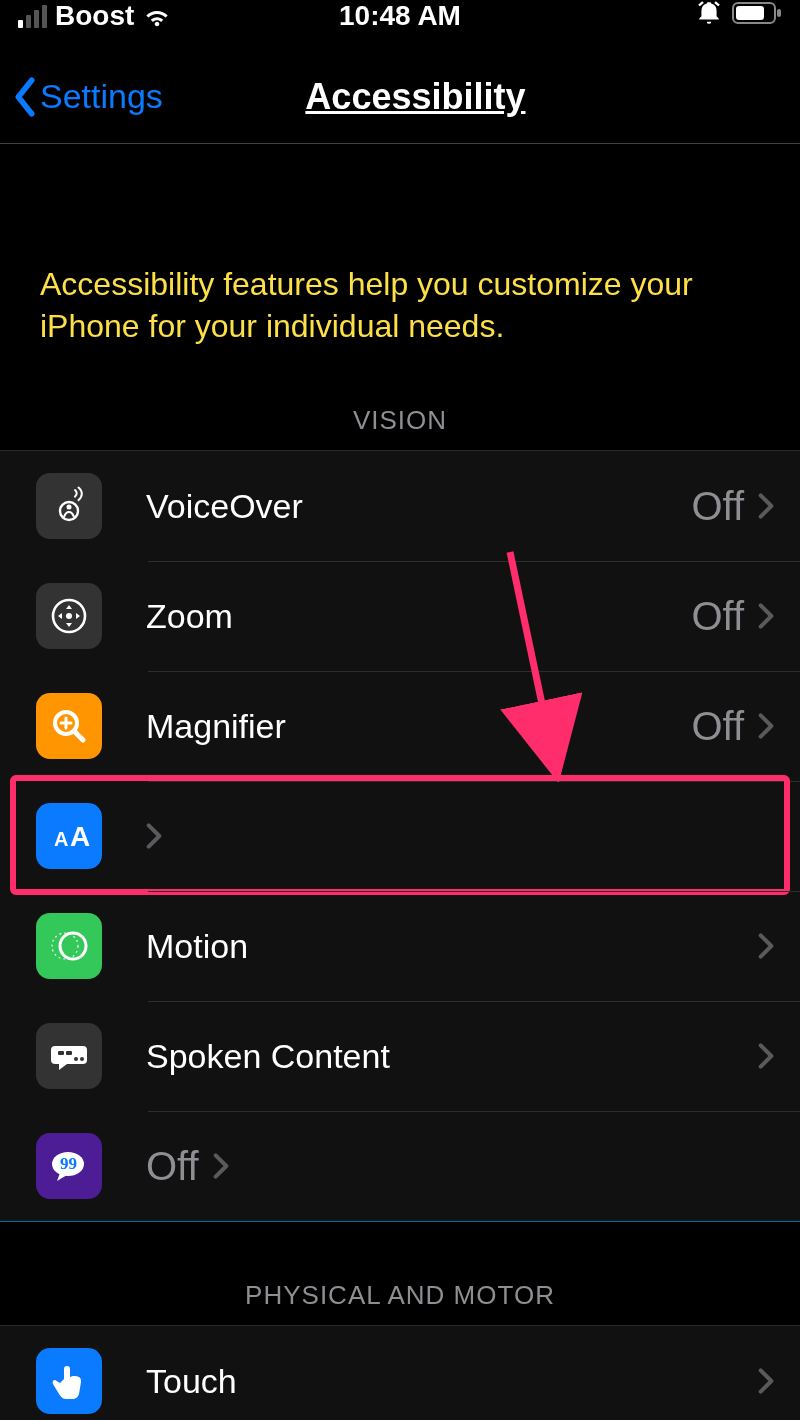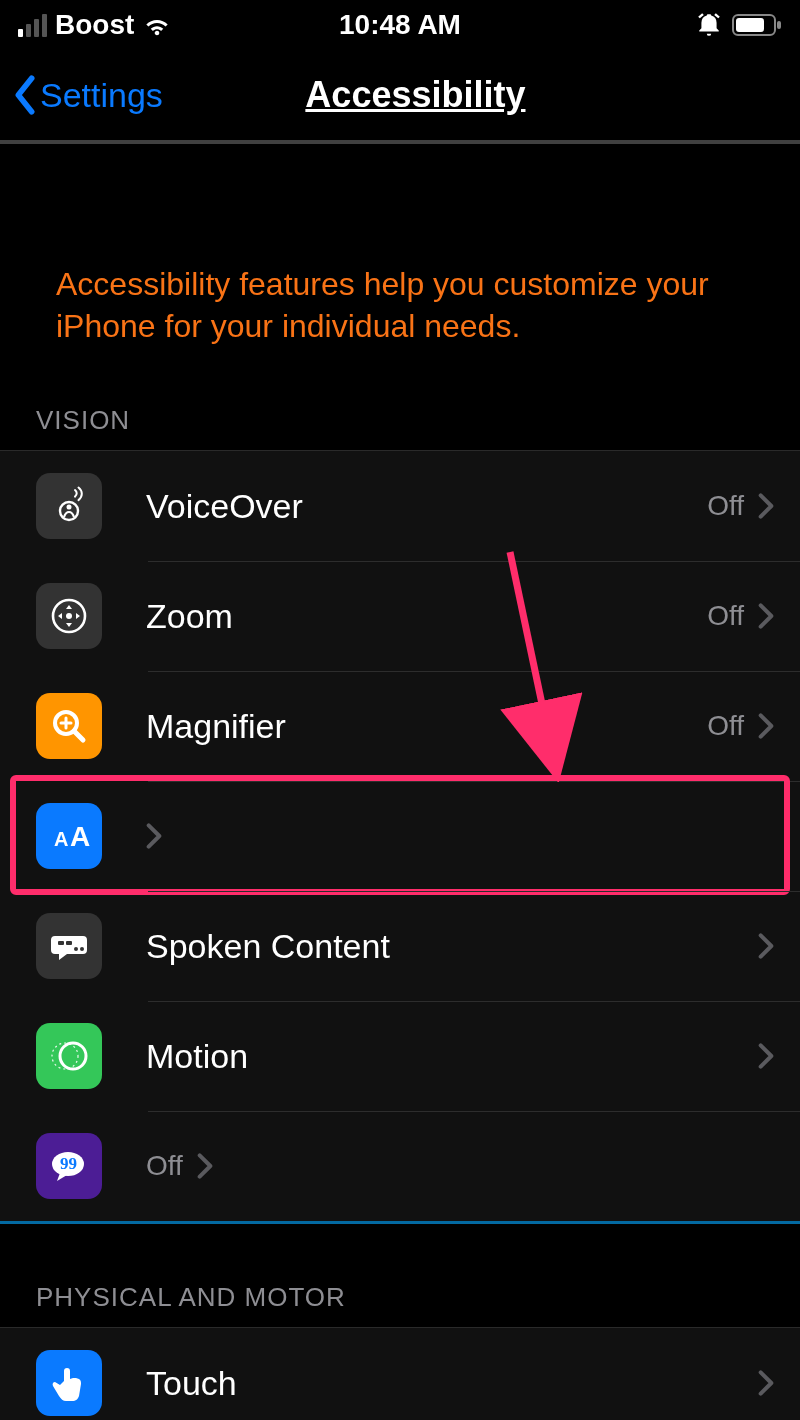--- a/index.html
+++ b/index.html
@@ -8,59 +8,60 @@
     height: 1420px;
     background: #000;
     font-family: -apple-system, "Helvetica Neue", Arial, sans-serif;
     color: #fff;
     overflow: hidden;
     position: relative;
   }
   .status-bar {
     height: 50px;
     display: flex;
-    align-items: center;
+    align-items: flex-start;
     padding: 0 18px;
     font-size: 28px;
     font-weight: 600;
   }
   .status-left { display:flex; align-items:center; gap:8px; flex:1; }
   .status-center { flex:1; text-align:center; }
   .status-right { flex:1; display:flex; justify-content:flex-end; align-items:center; gap:10px; }
   .signal-bars { display:flex; gap:3px; align-items:flex-end; }
   .signal-bars span { width:5px; background:#555; border-radius:1px; }
   .signal-bars span.on { background:#fff; }
   .wifi-icon, .alarm-icon { display:inline-flex; }
   .battery { display:flex; align-items:center; }
   .nav-bar {
     height: 94px;
     display:flex;
     align-items:center;
     padding: 0 12px;
-    border-bottom: 4px solid #404040;
+    border-bottom: 1px solid #404040;
   }
   .back-btn { display:flex; align-items:center; color:#0a7aff; font-size:34px; gap:2px; }
   .nav-title { flex:1; text-align:center; font-size:36px; font-weight:700; margin-left:-120px;text-decoration:underline; }
   .content { }
   .intro {
-    padding: 120px 36px 0 56px;
-    color:#f97316;
+    padding: 120px 36px 0 40px;
+    color:#fde047;
     font-size: 32px;
     line-height: 1.3;
   }
   .section-header {
     color:#8e8e93;
     font-size:26px;
     letter-spacing:1px;
     padding: 58px 36px 14px 36px;
+    text-align: center;
   }
   .list {
     background:#111;
     border-top:1px solid #2a2a2a;
-    border-bottom:3px solid #0369a1;
+    border-bottom:1px solid #0369a1;
   }
   .row {
     display:flex;
     align-items:center;
     height:110px;
     padding: 0 26px 0 36px;
     position:relative;
   }
   .row + .row::before {
     content:"";
@@ -70,21 +71,21 @@
     background:#2d2d2d;
   }
   .icon-box {
     width:66px; height:66px;
     border-radius:14px;
     display:flex; align-items:center; justify-content:center;
     flex-shrink:0;
     margin-right:44px;
   }
   .row-label { font-size:34px; flex:1; }
-  .row-value { font-size:28px; color:#8e8e93; margin-right:14px; }
+  .row-value { font-size:40px; color:#8e8e93; margin-right:14px; }
   .chevron { color:#5a5a5e; }
   .highlight-box {
     position:absolute;
     border:6px solid #ff2d6b;
     border-radius:6px;
     left:10px; right:10px;
     top:-6px; bottom:-4px;
     pointer-events:none;
   }
   .arrow-annot {
@@ -200,43 +201,43 @@
             <text x="26" y="30" font-family="Arial" font-weight="700" font-size="28" fill="#fff">A</text>
           </svg>
       </div>
       <svg class="chevron" width="16" height="28" viewBox="0 0 12 20">
           <path fill="none" stroke="#5a5a5e" stroke-width="3" stroke-linecap="round" stroke-linejoin="round" d="M2 2l8 8-8 8"></path>
         </svg>
       <div class="highlight-box"></div>
     </div>
 
     <div class="row">
+      <div class="icon-box" style="background:#34c759">
+        <svg width="46" height="46" viewBox="0 0 46 46">
+            <circle cx="27" cy="23" r="13" fill="none" stroke="#fff" stroke-width="3"></circle>
+            <circle cx="19" cy="23" r="13" fill="none" stroke="#fff" stroke-width="1.2" stroke-dasharray="2,3" opacity="0.9"></circle>
+          </svg>
+      </div>
+      <div class="row-label">Motion</div>
+      <svg class="chevron" width="16" height="28" viewBox="0 0 12 20">
+          <path fill="none" stroke="#5a5a5e" stroke-width="3" stroke-linecap="round" stroke-linejoin="round" d="M2 2l8 8-8 8"></path>
+        </svg>
+    </div>
+
+    <div class="row">
       <div class="icon-box" style="background:#333">
         <svg width="44" height="44" viewBox="0 0 44 44">
             <path d="M8 12h28a4 4 0 0 1 4 4v10a4 4 0 0 1-4 4H20l-8 6v-6H8a4 4 0 0 1-4-4V16a4 4 0 0 1 4-4z" fill="#fff"></path>
             <rect x="11" y="17" width="6" height="4" rx="1" fill="#333"></rect>
             <rect x="19" y="17" width="6" height="4" rx="1" fill="#333"></rect>
             <circle cx="29" cy="25" r="2" fill="#333"></circle>
             <circle cx="35" cy="25" r="2" fill="#333"></circle>
           </svg>
       </div>
       <div class="row-label">Spoken Content</div>
-      <svg class="chevron" width="16" height="28" viewBox="0 0 12 20">
-          <path fill="none" stroke="#5a5a5e" stroke-width="3" stroke-linecap="round" stroke-linejoin="round" d="M2 2l8 8-8 8"></path>
-        </svg>
-    </div>
-
-    <div class="row">
-      <div class="icon-box" style="background:#34c759">
-        <svg width="46" height="46" viewBox="0 0 46 46">
-            <circle cx="27" cy="23" r="13" fill="none" stroke="#fff" stroke-width="3"></circle>
-            <circle cx="19" cy="23" r="13" fill="none" stroke="#fff" stroke-width="1.2" stroke-dasharray="2,3" opacity="0.9"></circle>
-          </svg>
-      </div>
-      <div class="row-label">Motion</div>
       <svg class="chevron" width="16" height="28" viewBox="0 0 12 20">
           <path fill="none" stroke="#5a5a5e" stroke-width="3" stroke-linecap="round" stroke-linejoin="round" d="M2 2l8 8-8 8"></path>
         </svg>
     </div>
 
     <div class="row">
       <div class="icon-box" style="background:#4c1d95">
         <svg width="46" height="46" viewBox="0 0 46 46">
             <ellipse cx="22" cy="21" rx="16" ry="12" fill="#fff"></ellipse>
             <path d="M14 30l-3 8 10-6" fill="#fff"></path>

